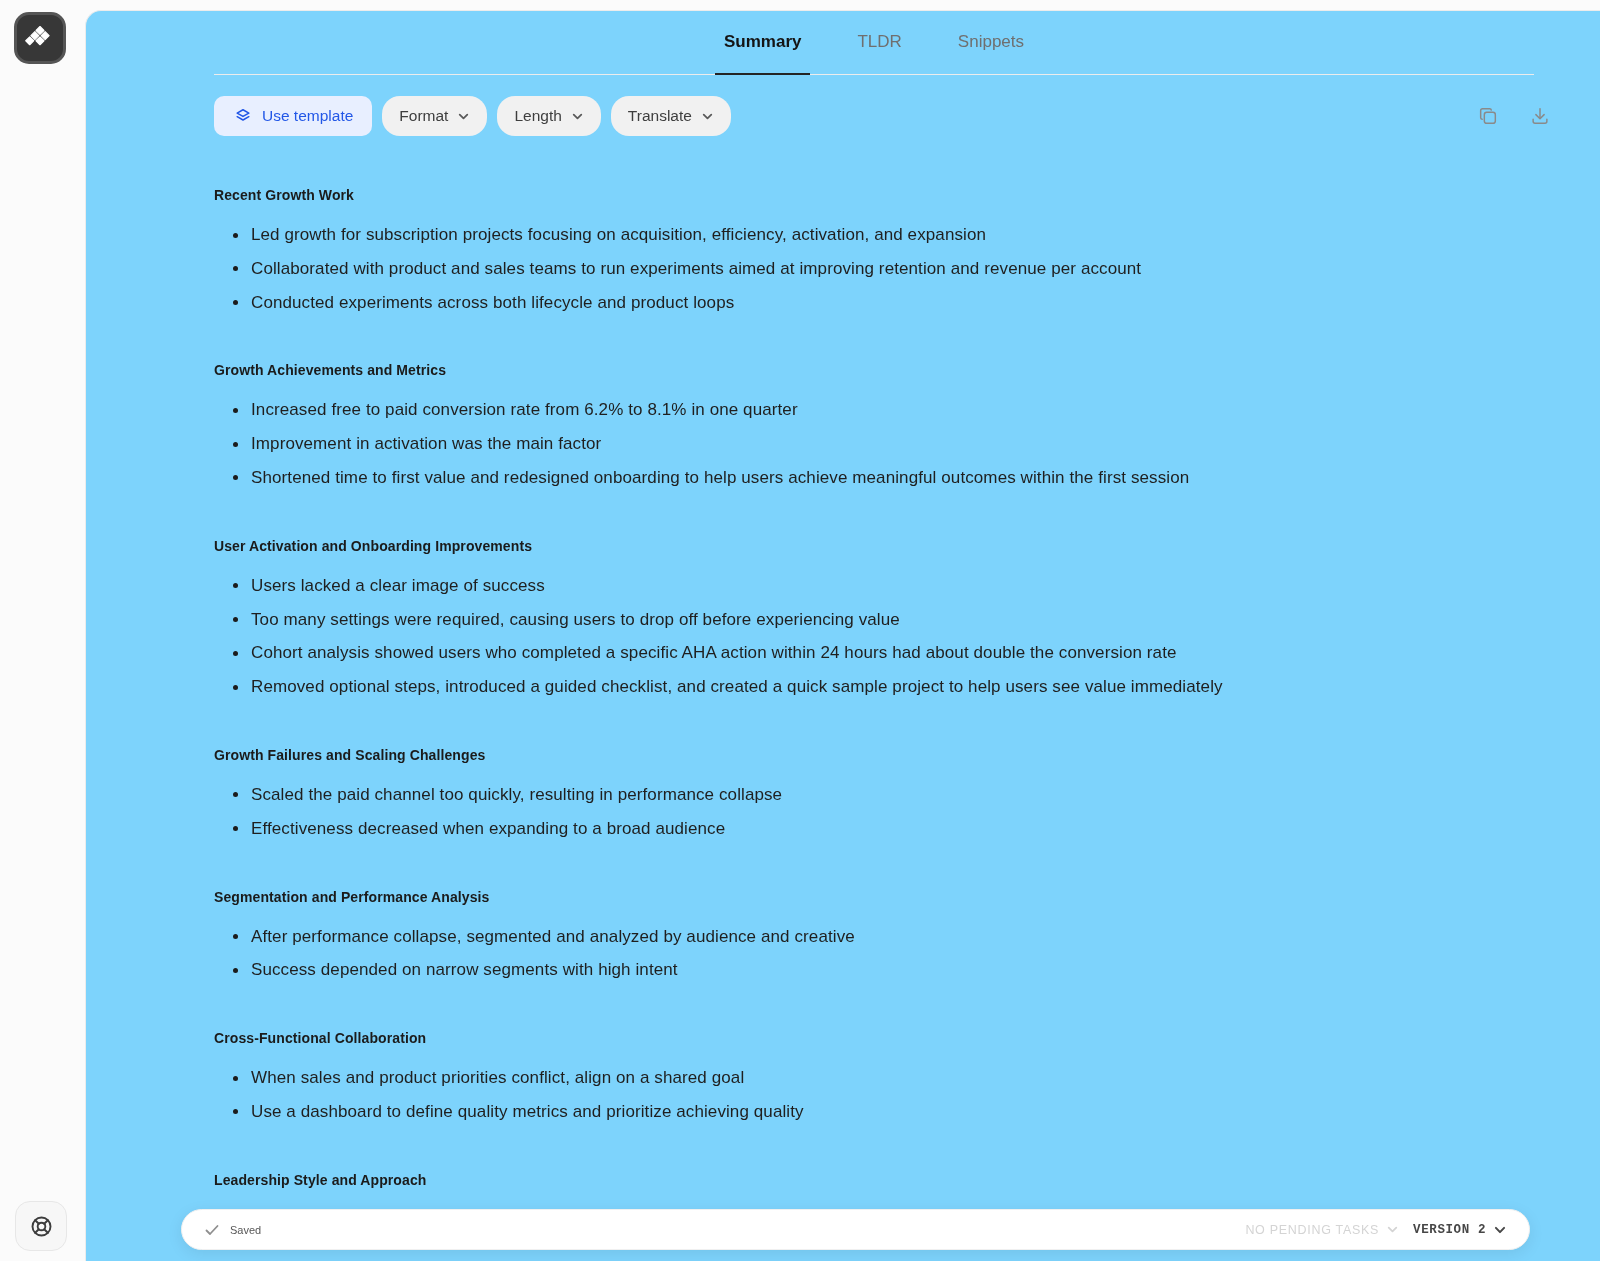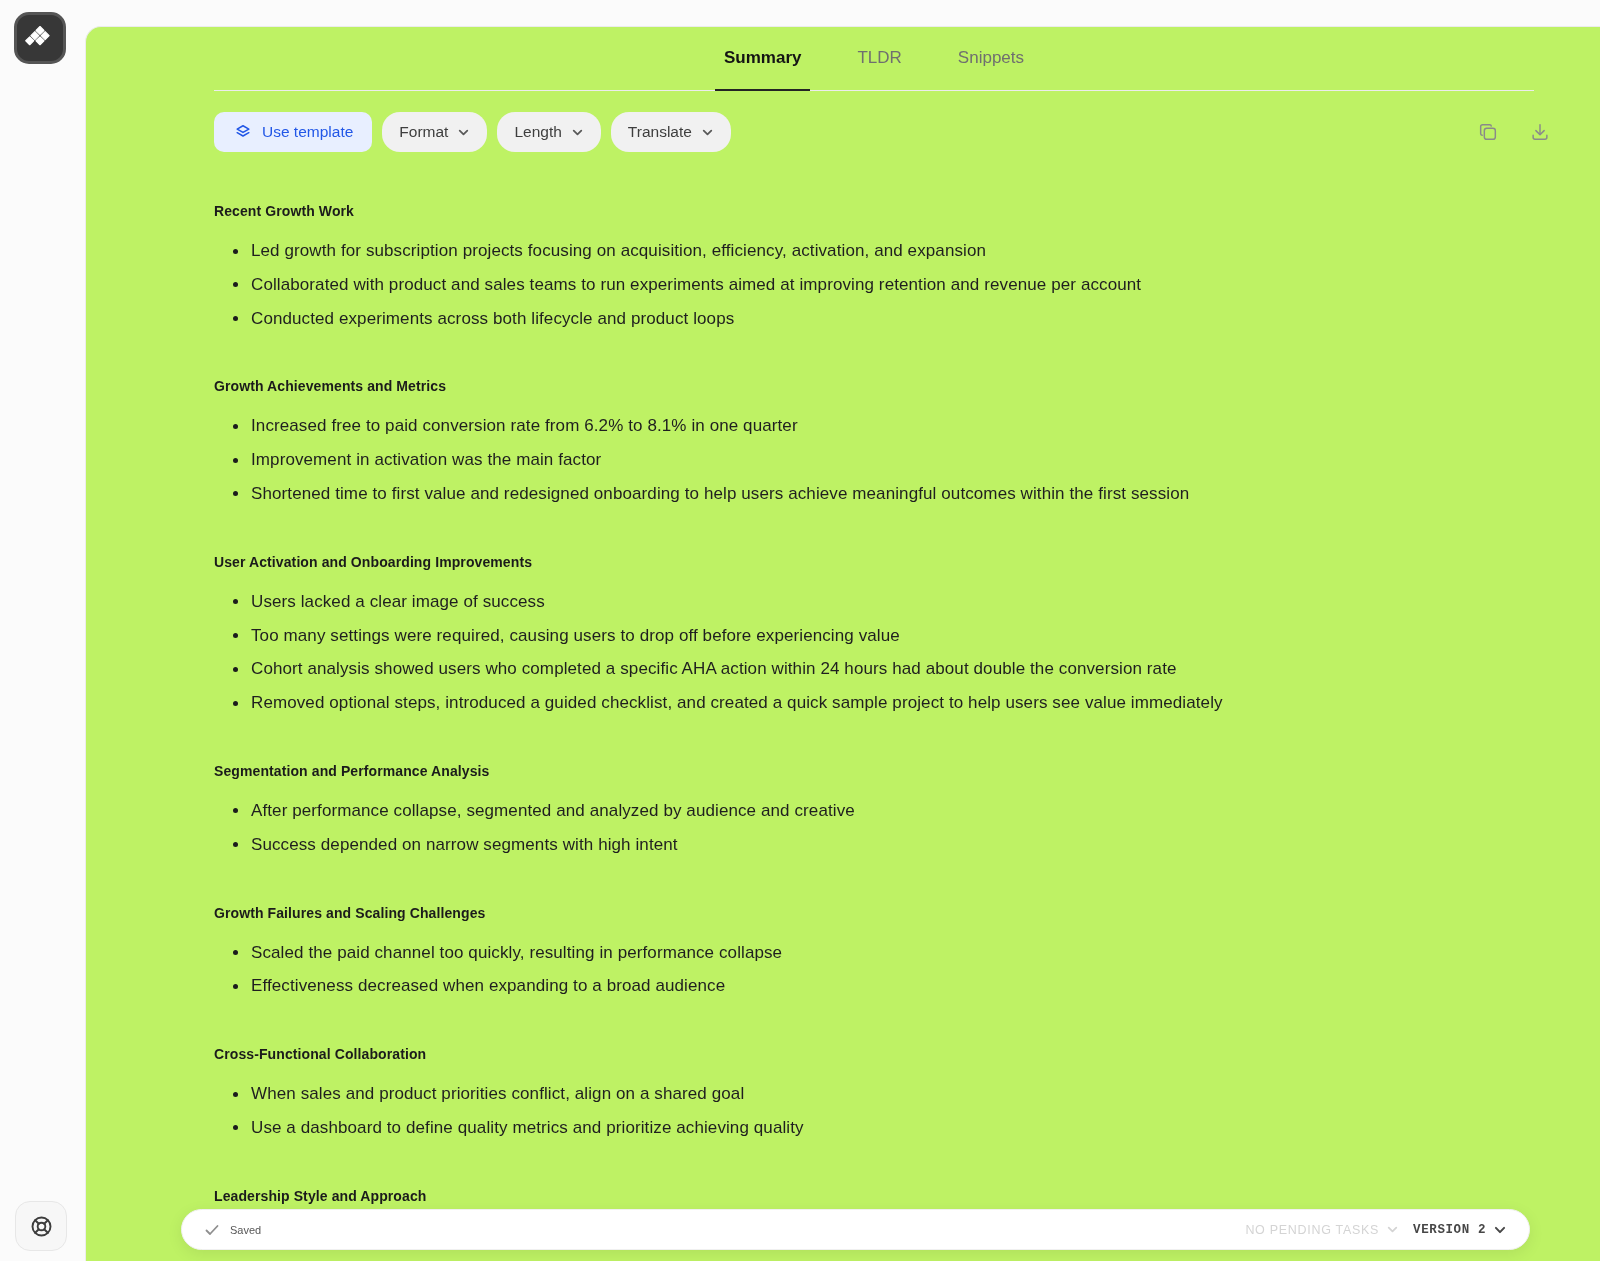--- a/index.html
+++ b/index.html
@@ -20,25 +20,24 @@
     display: flex; align-items: center; justify-content: center; cursor: pointer;
   }
   .help-btn {
     position: absolute; left: 15px; bottom: 10px; width: 52px; height: 50px;
     background: #f7f7f7; border: 1px solid #e7e7e7; border-radius: 15px;
     display: flex; align-items: center; justify-content: center; cursor: pointer;
   }
   
   .card {
     position: absolute; left: 85px; top: 10px; right: 0; bottom: 0;
-    background: #bef264;
+    background: #7dd3fc;
     border: 1px solid #ececec; border-right: none; border-bottom: none;
     border-top-left-radius: 16px;
     overflow: hidden;
-    margin-top: 16px;
   }
   
   .tabs {
     height: 64px; margin: 0 66px 0 128px;
     border-bottom: 1px solid #ececec;
     display: flex; align-items: stretch; justify-content: center; gap: 38px;
   }
   .tab {
     display: flex; align-items: center; padding: 0 9px;
     font-size: 17px; color: #6f6f6f; cursor: pointer;
@@ -220,32 +219,32 @@
     <h3>User Activation and Onboarding Improvements</h3>
     <ul>
           <li>Users lacked a clear image of success</li>
           <li>Too many settings were required, causing users to drop off before experiencing value</li>
           <li>Cohort analysis showed users who completed a specific AHA action within 24 hours had about double the conversion rate</li>
           <li>Removed optional steps, introduced a guided checklist, and created a quick sample project to help users see value immediately</li>
         </ul>
   </section>
 
   <section class="sec">
+    <h3>Growth Failures and Scaling Challenges</h3>
+    <ul>
+          <li>Scaled the paid channel too quickly, resulting in performance collapse</li>
+          <li>Effectiveness decreased when expanding to a broad audience</li>
+        </ul>
+  </section>
+
+  <section class="sec">
     <h3>Segmentation and Performance Analysis</h3>
     <ul>
           <li>After performance collapse, segmented and analyzed by audience and creative</li>
           <li>Success depended on narrow segments with high intent</li>
-        </ul>
-  </section>
-
-  <section class="sec">
-    <h3>Growth Failures and Scaling Challenges</h3>
-    <ul>
-          <li>Scaled the paid channel too quickly, resulting in performance collapse</li>
-          <li>Effectiveness decreased when expanding to a broad audience</li>
         </ul>
   </section>
 
   <section class="sec">
     <h3>Cross-Functional Collaboration</h3>
     <ul>
           <li>When sales and product priorities conflict, align on a shared goal</li>
           <li>Use a dashboard to define quality metrics and prioritize achieving quality</li>
         </ul>
   </section>

